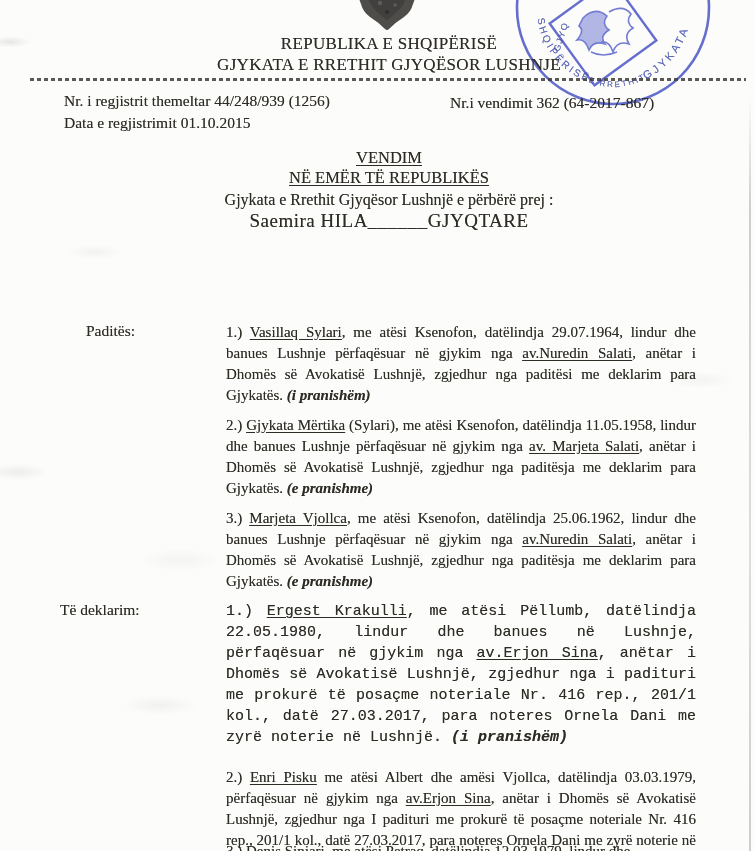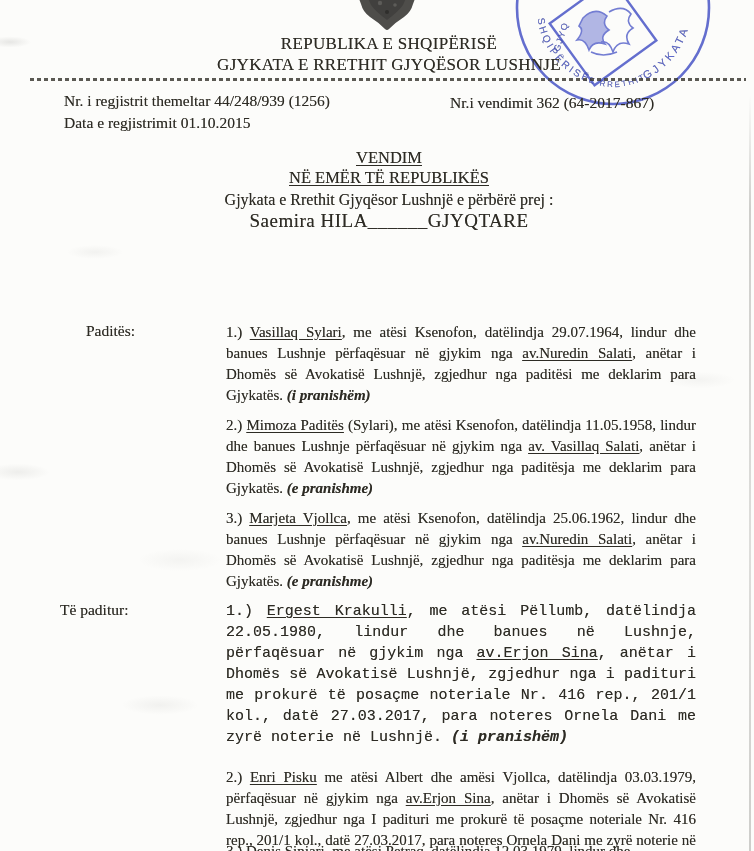--- a/index.html
+++ b/index.html
@@ -117,24 +117,24 @@
 
   <div class="center-col titleblock">
     <div class="row u-line">VENDIM</div>
     <div class="row u-line">NË EMËR TË REPUBLIKËS</div>
     <div class="row compose">Gjykata e Rrethit Gjyqësor Lushnjë e përbërë prej :</div>
     <div class="row judge">Saemira HILA______GJYQTARE</div>
   </div>
 
 
   <div class="party-label lbl-plaintiffs">Paditës:</div>
-  <div class="party-label lbl-defendants">Të paditur:</div>
+  <div class="party-label lbl-defendants">Të deklarim:</div>
 
   <div class="para p-pl1"><span>1.) </span><span class="u">Vasillaq Sylari</span><span>, me atësi Ksenofon, datëlindja 29.07.1964, lindur dhe banues Lushnje përfaqësuar në gjykim nga </span><span class="u">av.Nuredin Salati</span><span>, anëtar i Dhomës së Avokatisë Lushnjë, zgjedhur nga paditësi me deklarim para Gjykatës. </span><span class="bi">(i pranishëm)</span></div>
-  <div class="para p-pl2"><span>2.) </span><span class="u">Mimoza Paditës</span><span> (Sylari), me atësi Ksenofon, datëlindja 11.05.1958, lindur dhe banues Lushnje përfaqësuar në gjykim nga </span><span class="u">av. Vasillaq Salati</span><span>, anëtar i Dhomës së Avokatisë Lushnjë, zgjedhur nga paditësja me deklarim para Gjykatës. </span><span class="bi">(e pranishme)</span></div>
+  <div class="para p-pl2"><span>2.) </span><span class="u">Gjykata Mërtika</span><span> (Sylari), me atësi Ksenofon, datëlindja 11.05.1958, lindur dhe banues Lushnje përfaqësuar në gjykim nga </span><span class="u">av. Marjeta Salati</span><span>, anëtar i Dhomës së Avokatisë Lushnjë, zgjedhur nga paditësja me deklarim para Gjykatës. </span><span class="bi">(e pranishme)</span></div>
   <div class="para p-pl3"><span>3.) </span><span class="u">Marjeta Vjollca</span><span>, me atësi Ksenofon, datëlindja 25.06.1962, lindur dhe banues Lushnje përfaqësuar në gjykim nga </span><span class="u">av.Nuredin Salati</span><span>, anëtar i Dhomës së Avokatisë Lushnjë, zgjedhur nga paditësja me deklarim para Gjykatës. </span><span class="bi">(e pranishme)</span></div>
 
   <div class="para p-d1"><span>1.) </span><span class="u">Ergest Krakulli</span><span>, me atësi Pëllumb, datëlindja 22.05.1980, lindur dhe banues në Lushnje, përfaqësuar në gjykim nga </span><span class="u">av.Erjon Sina</span><span>, anëtar i Dhomës së Avokatisë Lushnjë, zgjedhur nga i padituri me prokurë të posaçme noteriale Nr. 416 rep., 201/1 kol., datë 27.03.2017, para noteres Ornela Dani me zyrë noterie në Lushnjë. </span><span class="bi">(i pranishëm)</span></div>
   <div class="para p-d2"><span>2.) </span><span class="u">Enri Pisku</span><span> me atësi Albert dhe amësi Vjollca, datëlindja 03.03.1979, përfaqësuar në gjykim nga </span><span class="u">av.Erjon Sina</span><span>, anëtar i Dhomës së Avokatisë Lushnjë, zgjedhur nga I padituri me prokurë të posaçme noteriale Nr. 416 rep., 201/1 kol., datë 27.03.2017, para noteres Ornela Dani me zyrë noterie në Lushnjë. </span><span class="bi">(i pranishëm)</span></div>
   <div class="para p-d3"><span>3.) Denis Sinjari, me atësi Petraq, datëlindja 12.03.1979, lindur dhe</span></div>
 
   <div class="scan-edge"></div>
 </div>
 
 </body></html>

